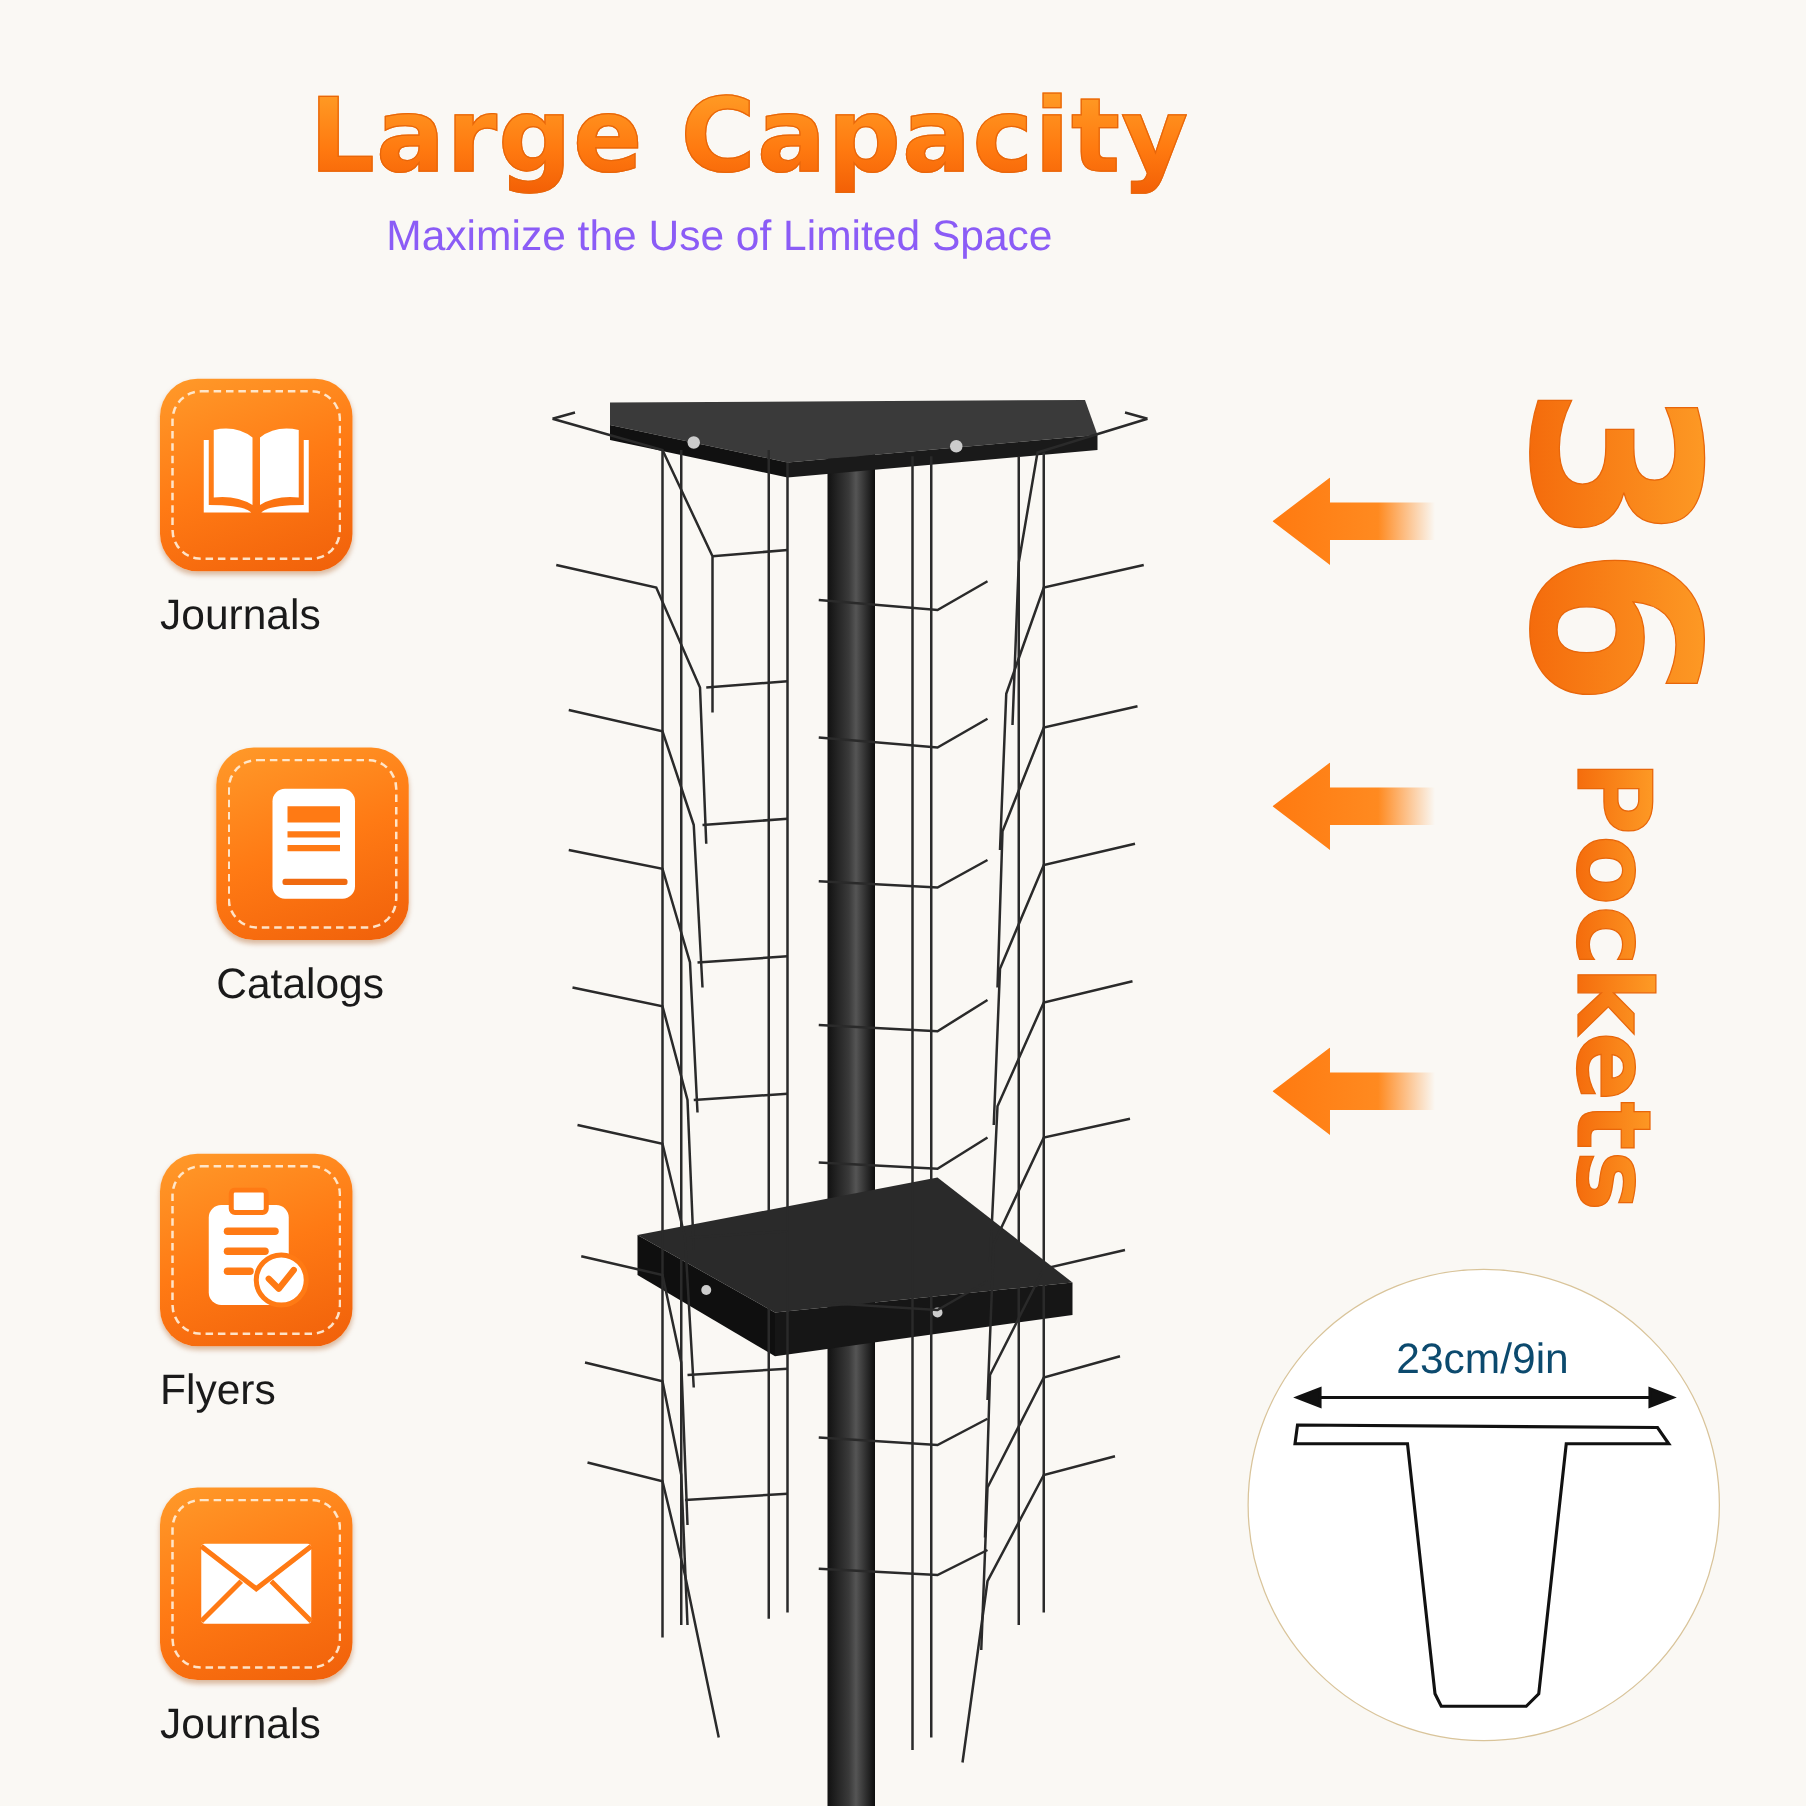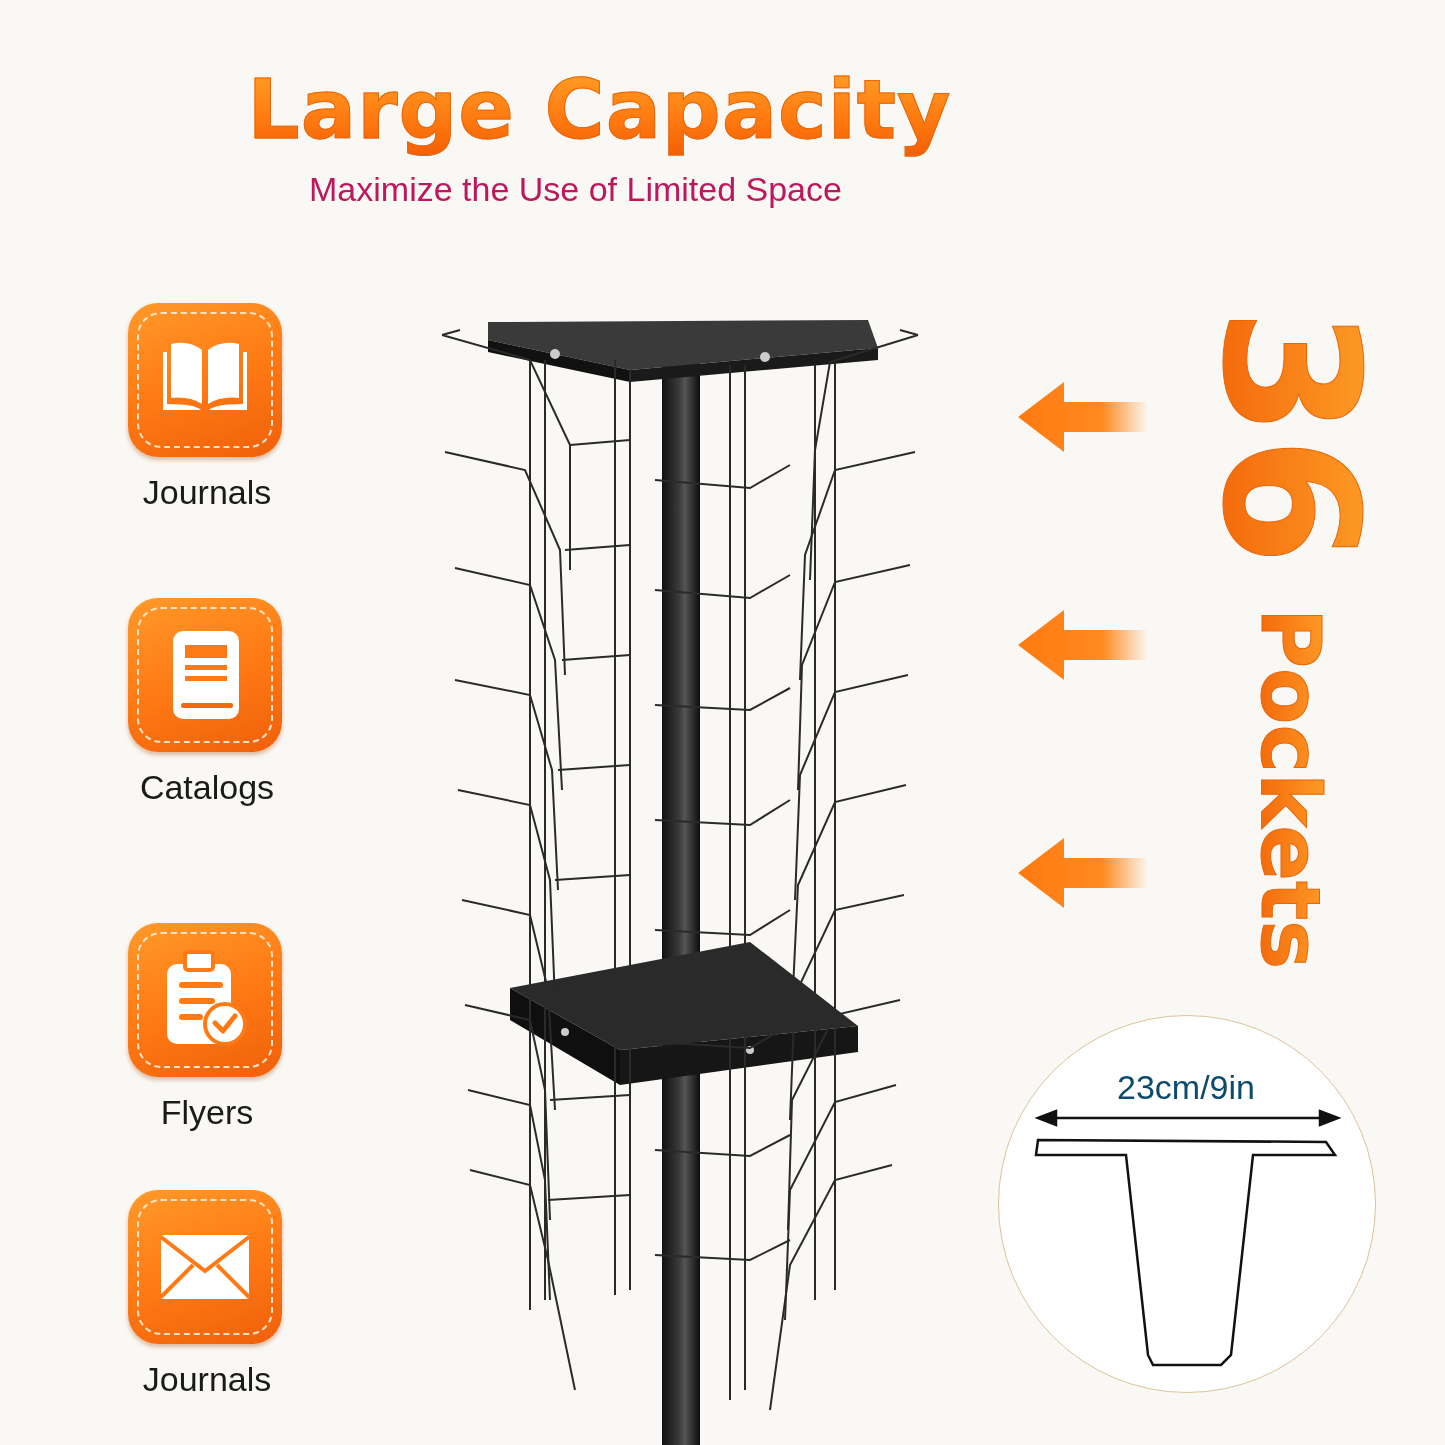--- a/index.html
+++ b/index.html
@@ -1,25 +1,25 @@
 <!DOCTYPE html>
 <html><head>
 <meta charset="utf-8">
 <style>
   html, body { margin:0; padding:0; }
   body { width:1445px; height:1445px; background:#FAF8F4; position:relative; overflow:hidden; font-family:"Liberation Sans", sans-serif; }
   .headline { position:absolute; left:0; width:1199px; top:62px; text-align:center; font-family:"DejaVu Sans", sans-serif; font-weight:900; font-size:82px; letter-spacing:1px; color:#F47A12;
     background:linear-gradient(180deg,#FFA42A 0%,#FF7A10 60%,#F25E05 100%); -webkit-background-clip:text; background-clip:text; -webkit-text-fill-color:transparent;
     -webkit-text-stroke:1px #E8660A; }
-  .subtitle { position:absolute; left:0; width:1151px; top:170px; text-align:center; font-size:34px; color:#be185d; }
+  .subtitle { position:absolute; left:0; width:1151px; top:170px; text-align:center; font-size:34px; color:#8b5cf6; }
   .cat { position:absolute; left:128px; width:158px; }
   .tile { width:154px; height:154px; border-radius:30px; background:linear-gradient(160deg,#FF9A2A 0%,#FF7A14 50%,#F0600A 100%); position:relative; box-shadow:0 3px 4px rgba(160,70,0,.35); }
   .tile::before { content:""; position:absolute; left:9px; top:9px; right:9px; bottom:9px; border:2px dashed rgba(255,240,220,.9); border-radius:24px; }
   .tile svg { position:absolute; left:27px; top:27px; width:100px; height:100px; }
-  .cat-label { width:158px; text-align:center; font-size:34px; color:#1a1a1a; margin-top:16px; }
+  .cat-label { width:158px; text-align:left; font-size:34px; color:#1a1a1a; margin-top:16px; }
   .arrow { position:absolute; left:1018px; width:130px; height:70px; }
   .big36 { position:absolute; left:1216px; top:308px; width:160px; height:280px; }
   .pockets { position:absolute; left:1248px; top:608px; width:100px; height:380px; }
   .detail-circle { position:absolute; left:998px; top:1015px; width:376px; height:376px; border-radius:50%; background:#FFFFFF; border:1.5px solid #D9C49A; }
   .dim-label { position:absolute; left:998px; width:376px; top:1068px; text-align:center; font-size:34px; color:#0c4a6e; }
   .stand { position:absolute; left:430px; top:290px; width:500px; height:1155px; }
 </style>
 </head>
 <body>
 
@@ -31,21 +31,21 @@
     <svg viewBox="0 0 100 100">
       <path d="M8 22 L8 80 L46 80 Q40 74 12 74 L12 22 Z" fill="#fff"></path>
       <path d="M92 22 L92 80 L54 80 Q60 74 88 74 L88 22 Z" fill="#fff"></path>
       <path d="M16 14 Q34 10 47 20 L47 74 Q34 66 16 68 Z" fill="#fff"></path>
       <path d="M84 14 Q66 10 53 20 L53 74 Q66 66 84 68 Z" fill="#fff"></path>
     </svg>
   </div>
   <div class="cat-label">Journals</div>
 </div>
 
-<div class="cat" style="top:598px;">
+<div class="cat" style="top:598px;margin-left:45px;">
   <div class="tile">
     <svg viewBox="0 0 100 100">
       <rect x="18" y="6" width="66" height="88" rx="10" fill="#fff"></rect>
       <rect x="30" y="20" width="42" height="13" fill="#FF7A14"></rect>
       <rect x="30" y="40" width="42" height="5" fill="#FF7A14"></rect>
       <rect x="30" y="51" width="42" height="5" fill="#FF7A14"></rect>
       <rect x="26" y="78" width="52" height="5" rx="2" fill="#F06A10"></rect>
     </svg>
   </div>
   <div class="cat-label">Catalogs</div>

